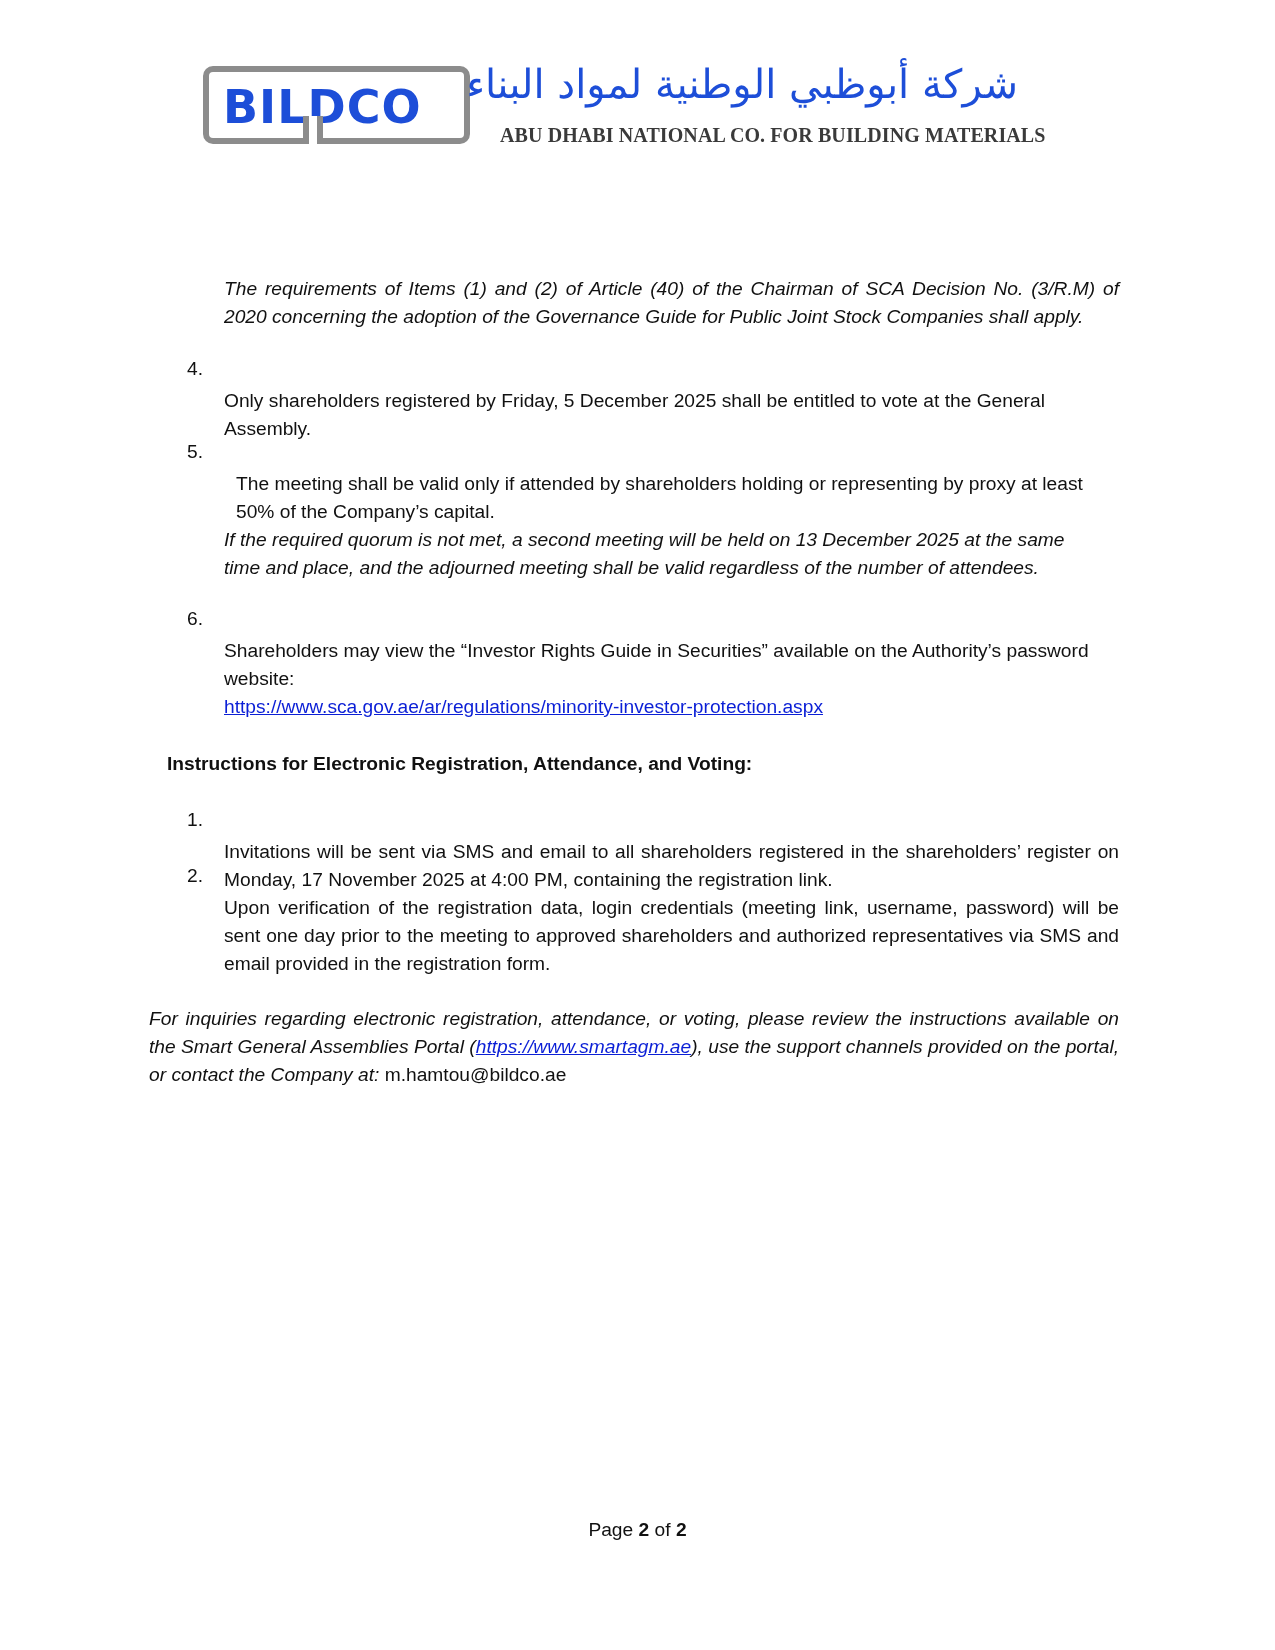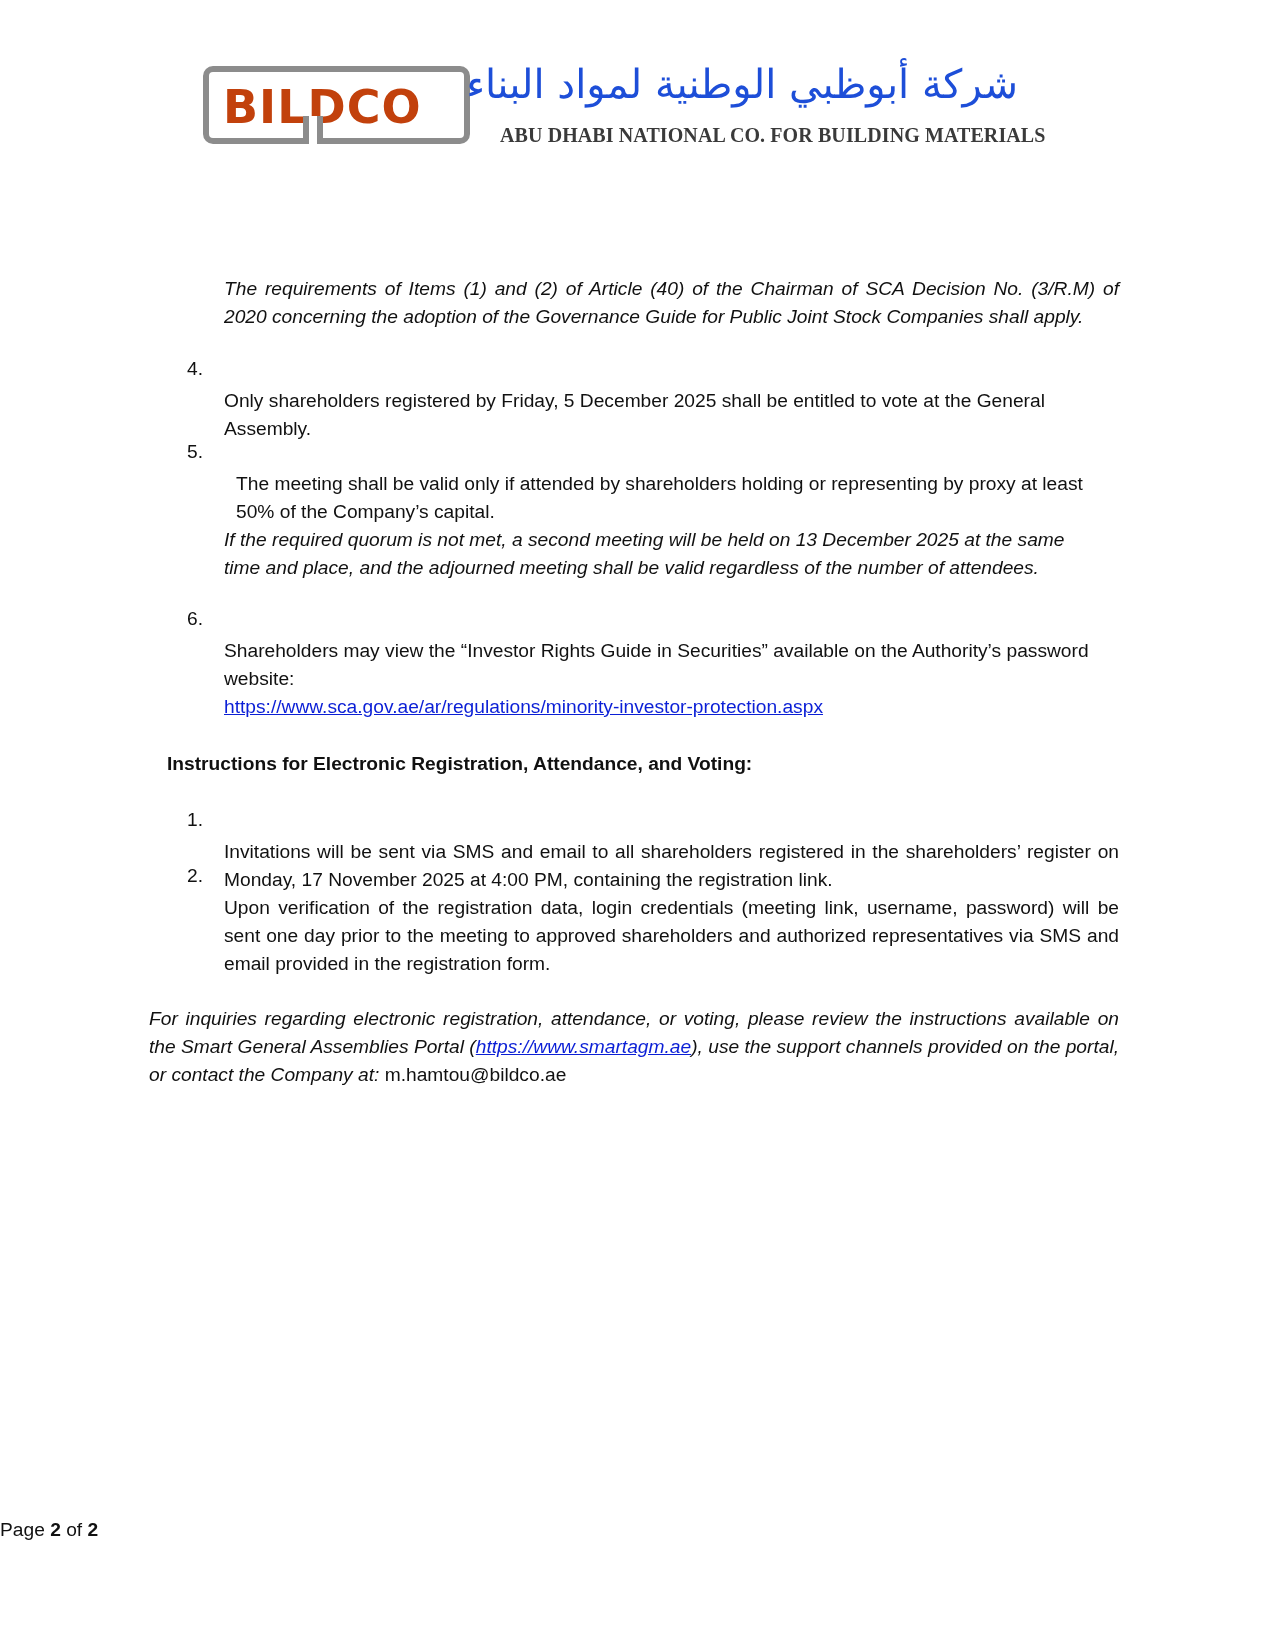--- a/index.html
+++ b/index.html
@@ -5,37 +5,37 @@
     html, body { margin: 0; padding: 0; background: #ffffff; }
     body { width: 1275px; height: 1650px; position: relative; overflow: hidden;
            font-family: "Liberation Sans", sans-serif; color: #111; }
     .page { position: absolute; left: 0; top: 0; width: 1275px; height: 1650px; background: #fff; }
 
     
     .letterhead { position: absolute; left: 203px; top: 62px; width: 820px; height: 92px; }
     .logo-box { position: absolute; left: 0; top: 4px; width: 267px; height: 78px;
                 border: 6px solid #8c8c8c; border-radius: 10px; box-sizing: border-box; background:#fff; }
     .logo-text { position: absolute; left: 14px; top: 8px; font-family: "DejaVu Sans", sans-serif;
-                 font-weight: bold; font-size: 46px; letter-spacing: 1px; color: #c2410c; line-height: 54px; }
+                 font-weight: bold; font-size: 46px; letter-spacing: 1px; color: #1d4ed8; line-height: 54px; }
     .logo-notch { position: absolute; left: 94px; top: 44px; width: 20px; height: 28px;
                   border-left: 6px solid #8c8c8c; border-right: 6px solid #8c8c8c; background:#fff; box-sizing:border-box; }
     .arabic-name { position: absolute; left: 295px; top: -6px; width: 520px; height: 56px;
                    font-family: "DejaVu Serif", serif; font-size: 40px; color: #1d4ed8;
                    direction: rtl; text-align: center; line-height: 56px; white-space: nowrap; }
     .english-name { position: absolute; left: 297px; top: 62px; font-family: "Liberation Serif", serif;
                     font-weight: bold; font-size: 20px; color: #3a3a3a; letter-spacing: 0.1px; white-space: nowrap; }
 
     
     .txt { position: absolute; font-size: 19.2px; line-height: 28px; color: #111; margin-top: 32px; }
     .ital { font-style: italic; }
     .just { text-align: justify; }
     .num { position: absolute; font-size: 19.2px; line-height: 28px; color: #111; }
     a.link { color: #1a0dab; color: #0b1fd6; text-decoration: underline; }
     .heading { position: absolute; left: 149px; top: 750px; font-weight: bold; font-size: 19.2px; line-height: 28px; margin-left: 18px; }
-    .footer { position: absolute; left: 0; width: 1275px; top: 1516px; font-size: 19.2px; line-height: 28px; }
+    .footer { position: absolute; left: 0; width: 1275px; top: 1516px; text-align: center; font-size: 19.2px; line-height: 28px; }
     .footer b { font-weight: bold; }
   </style>
 </head>
 <body>
 
 <div class="page">
 
   <div class="letterhead">
     <div class="logo-box">
       <span class="logo-text">BILDCO</span>

